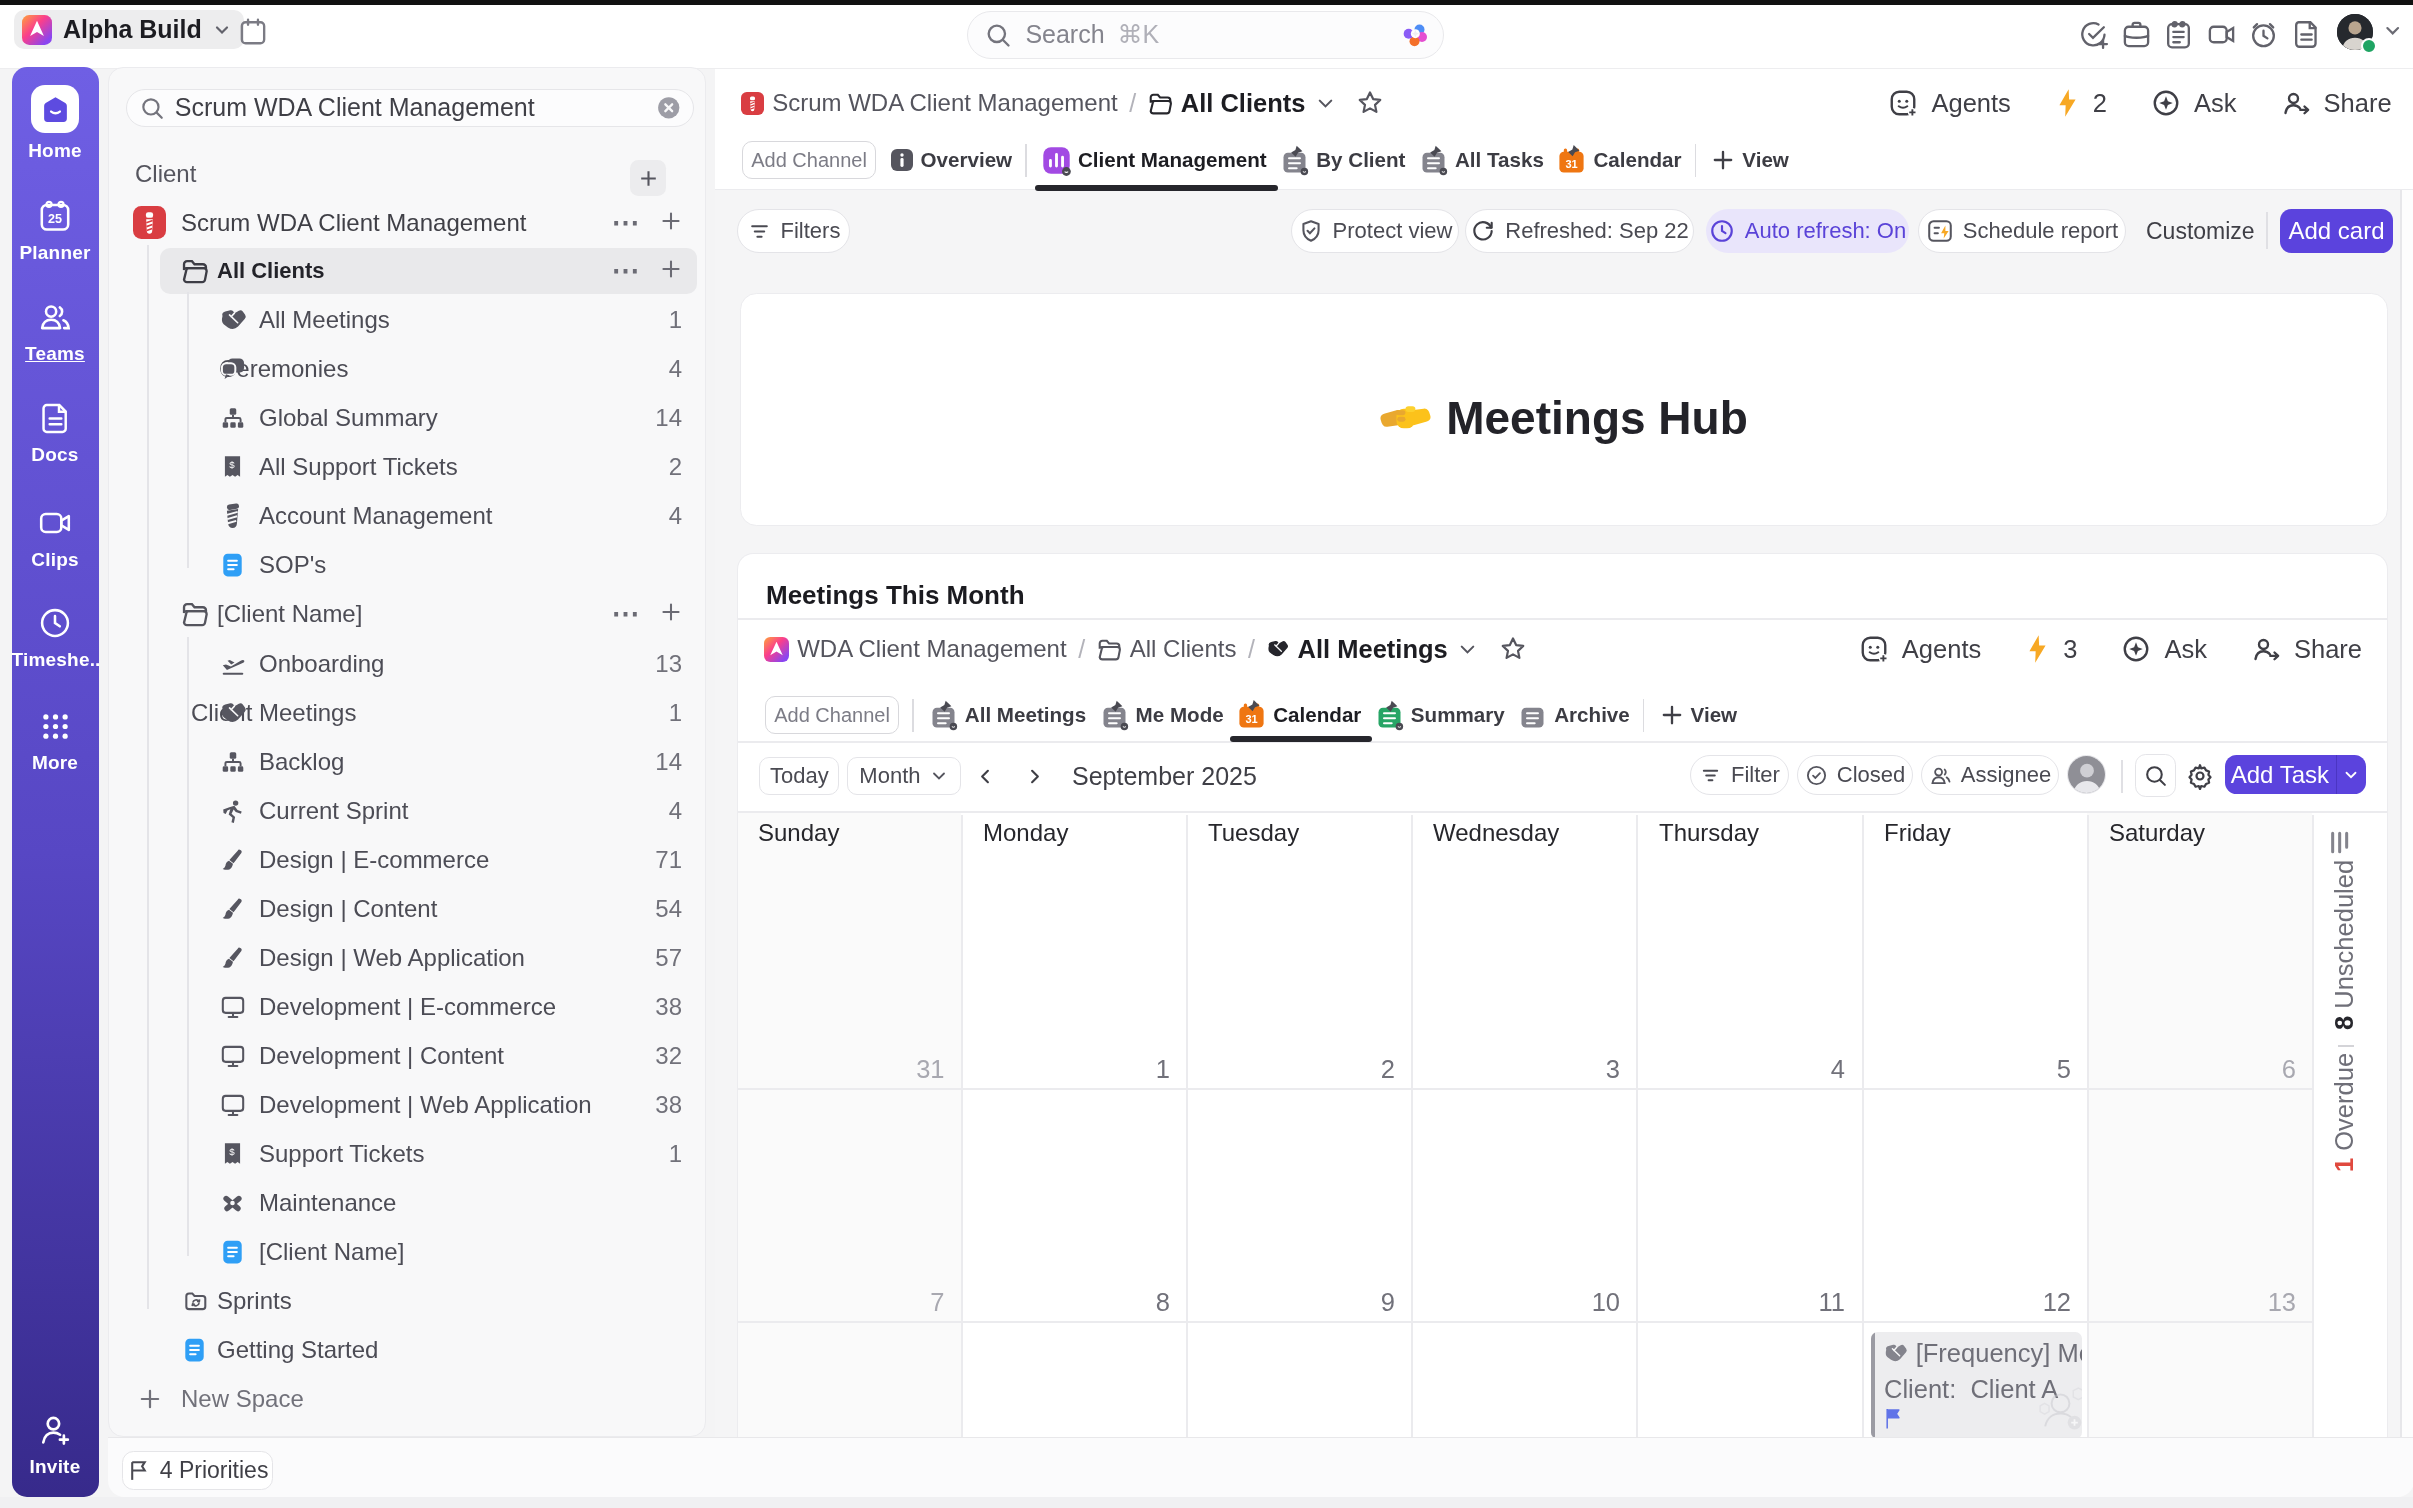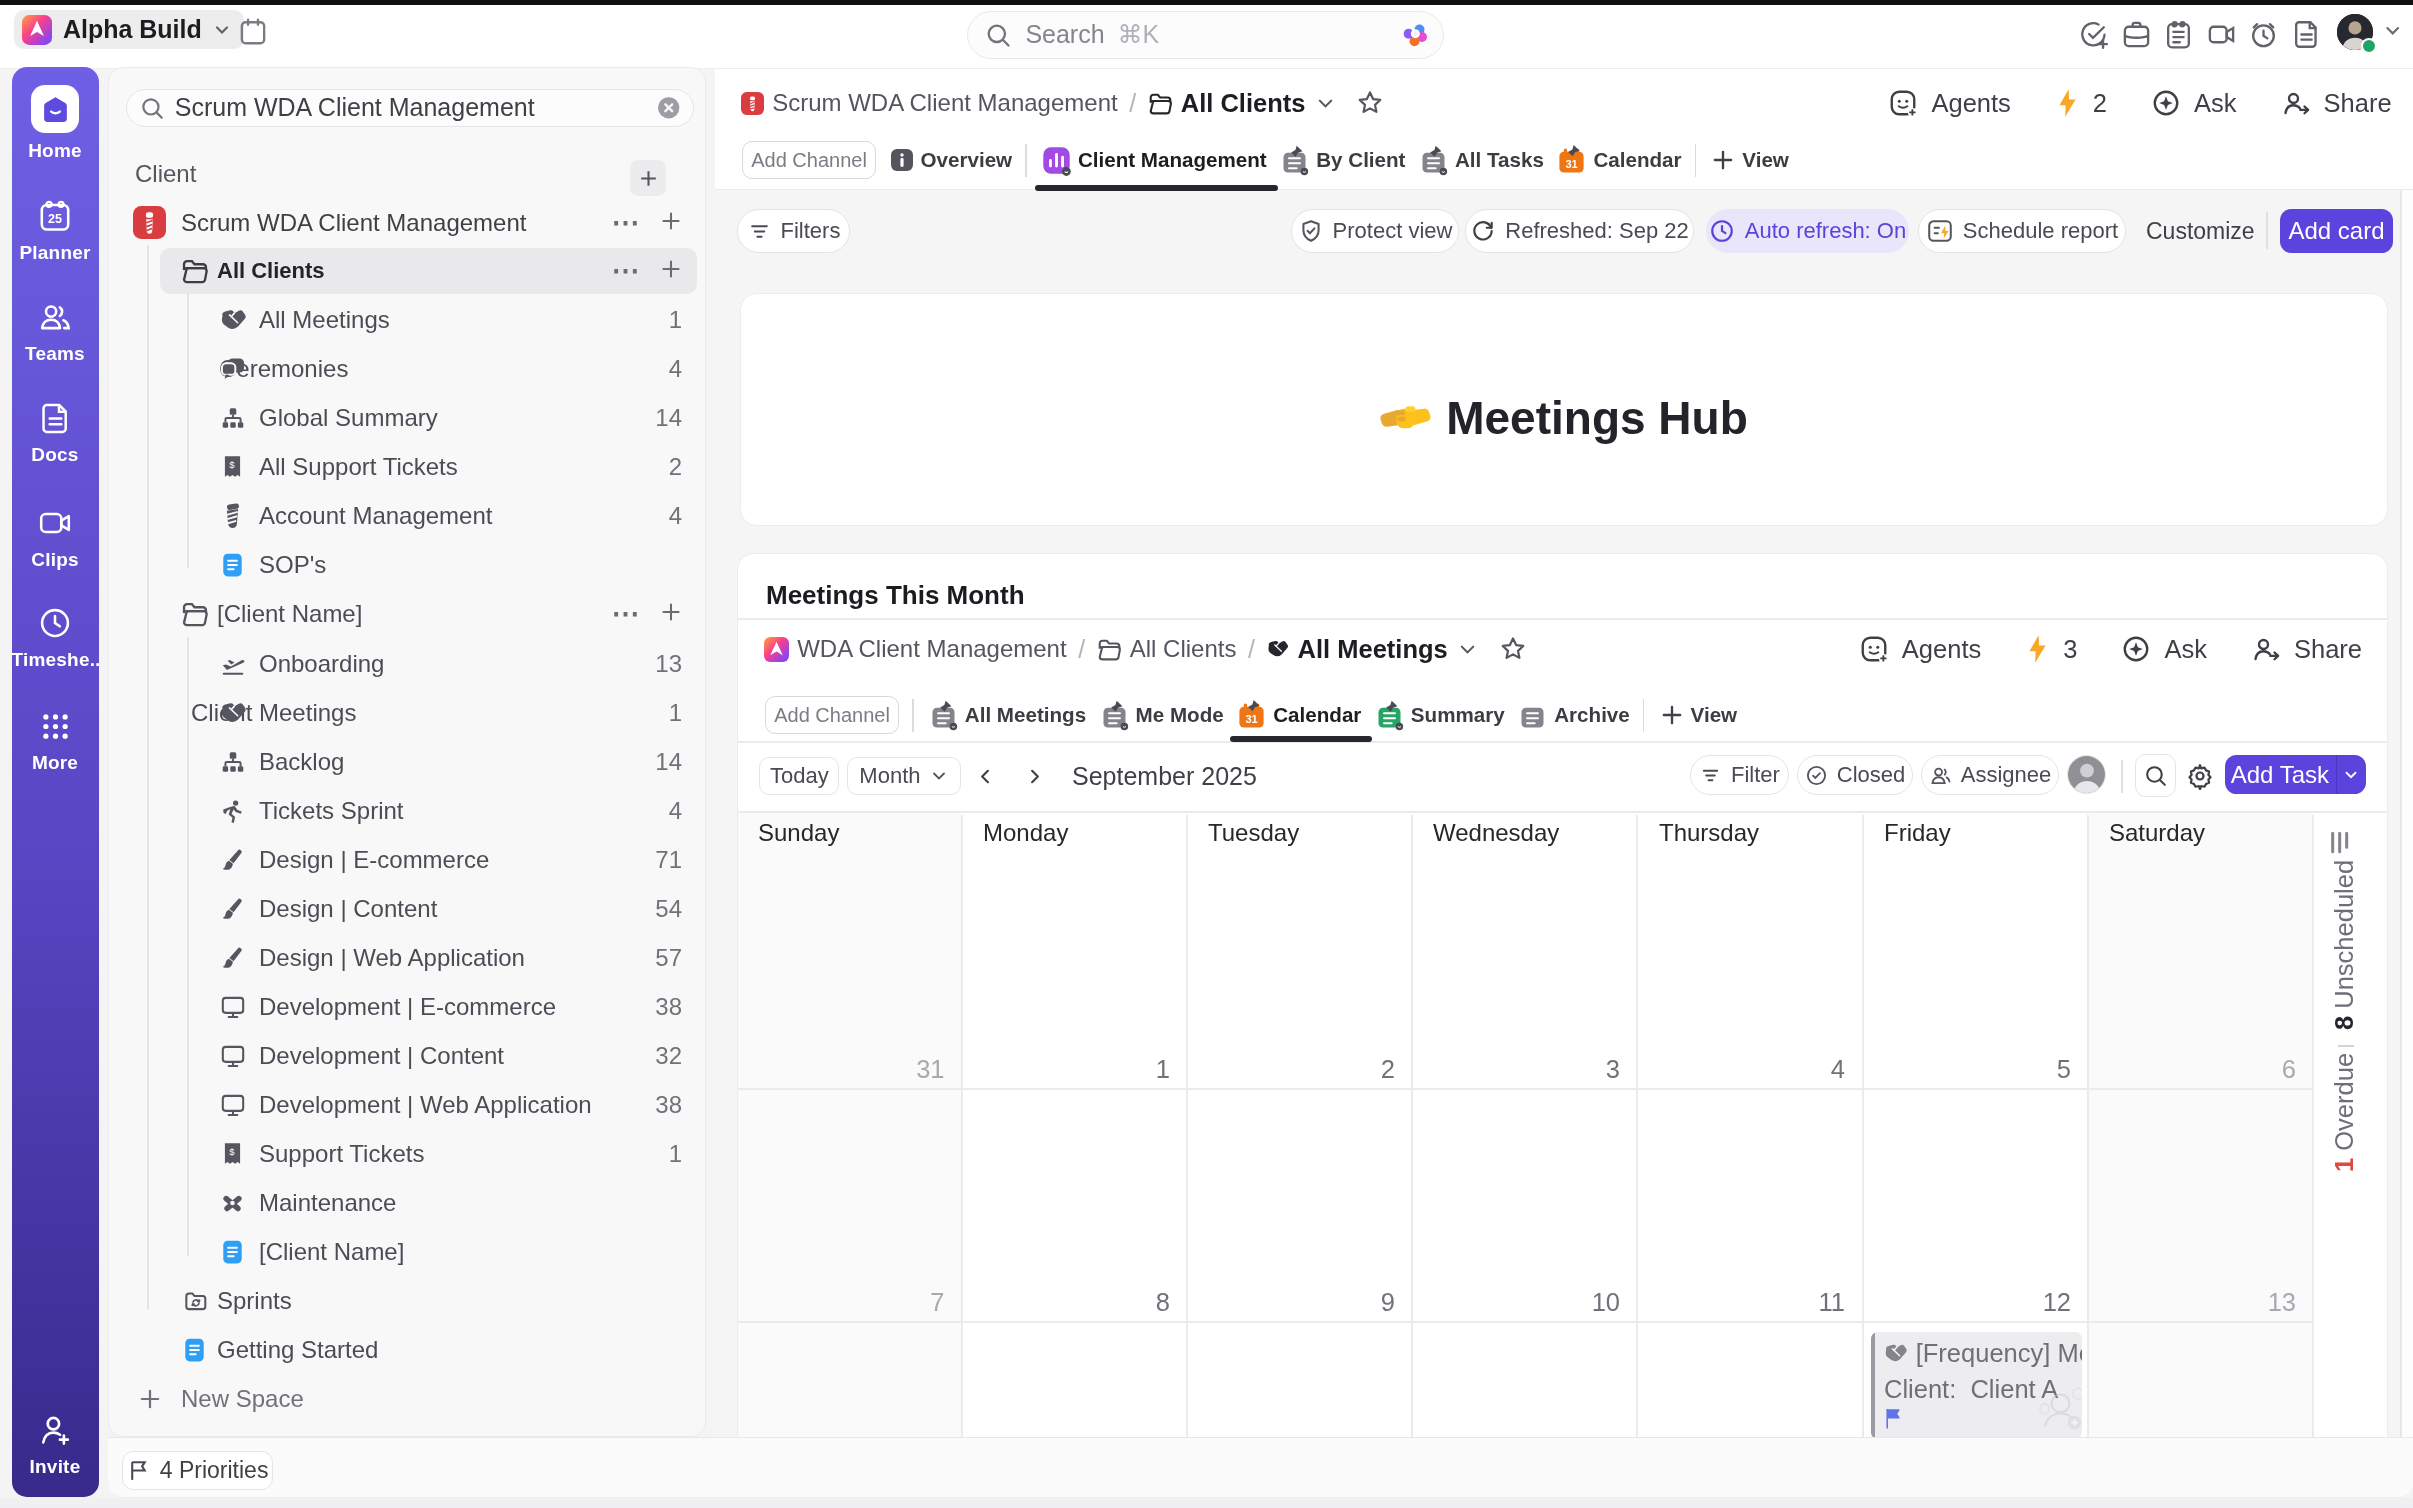--- a/index.html
+++ b/index.html
@@ -166,21 +166,21 @@
         <div style="height:38px;display:flex;align-items:center;justify-content:center">
           <svg width="36" height="36" viewBox="0 0 24 24">
             <rect x="3.2" y="4.6" width="17.6" height="16.4" rx="3.4" fill="none" stroke="#fff" stroke-width="1.7"></rect>
             <circle cx="8" cy="4.2" r="1.7" fill="none" stroke="#fff" stroke-width="1.5"></circle>
             <circle cx="16" cy="4.2" r="1.7" fill="none" stroke="#fff" stroke-width="1.5"></circle>
             <text x="12" y="16.6" font-size="8.4" fill="#fff" text-anchor="middle" font-family="Liberation Sans" font-weight="bold">25</text>
           </svg>
         </div>
         <div class="lbl">Planner</div>
       </div>
-      <div class="pitem" style="top:231px;">
+      <div class="pitem" style="top:231px;text-decoration:underline;">
         <div style="height:38px;display:flex;align-items:center;justify-content:center">
           <svg width="36" height="36" viewBox="0 0 24 24">
             <circle cx="9.4" cy="8.4" r="3.4" fill="none" stroke="#fff" stroke-width="1.7"></circle>
             <path d="M3.4 19.4c.5-3.6 2.9-5.6 6-5.6s5.5 2 6 5.6z" fill="none" stroke="#fff" stroke-width="1.7" stroke-linejoin="round"></path>
             <path d="M15.2 5.6a3.4 3.4 0 0 1 0 5.7M17.6 14.2c2 .8 3.2 2.6 3.5 5.2h-3" fill="none" stroke="#fff" stroke-width="1.7" stroke-linecap="round"></path>
           </svg>
         </div>
         <div class="lbl">Teams</div>
       </div>
       <div class="pitem" style="top:332px;">
@@ -403,21 +403,21 @@
         <span class="txt" style="margin-left:150px;color:#4c4c55">Backlog</span>
         <span class="cnt">14</span>
       </div>
       <div class="trow" style="top:718px">
         <span class="ticon" style="left:107px">
           <svg width="25" height="26" viewBox="0 0 24 24">
             <circle cx="15" cy="4.4" r="2.6" fill="#565660"></circle>
             <path d="M9 8.5l4.8-1.5 3 4 4 1.4-.7 2.2-5-1.7-2-2.3-2 4 3.4 3.2-1.2 5.6-2.3-.5 1-4.5-3.7-3 1.6-5.2-2.8 1.4-1.6 3.2-2.1-1-.3-3.3z" fill="#565660"></path>
           </svg>
         </span>
-        <span class="txt" style="margin-left:150px;color:#4c4c55">Tickets Sprint</span>
+        <span class="txt" style="margin-left:150px;color:#4c4c55">Current Sprint</span>
         <span class="cnt">4</span>
       </div>
       <div class="trow" style="top:767px">
         <span class="ticon" style="left:107px">
           <svg width="25" height="26" viewBox="0 0 24 24">
             <path d="M19.5 2.5q2 .8 1 2.8L13 15l-4-3L17 3q1-1.7 2.5-.5z" fill="#565660"></path>
             <path d="M8.6 12.8l3.8 2.9s-.4 4.3-3.4 5.3q-3 1-6.4-.4 2.3-1.3 2.6-3.2.4-3.5 3.4-4.6z" fill="#565660"></path>
           </svg>
         </span>
         <span class="txt" style="margin-left:150px;color:#4c4c55">Design | E-commerce</span>

